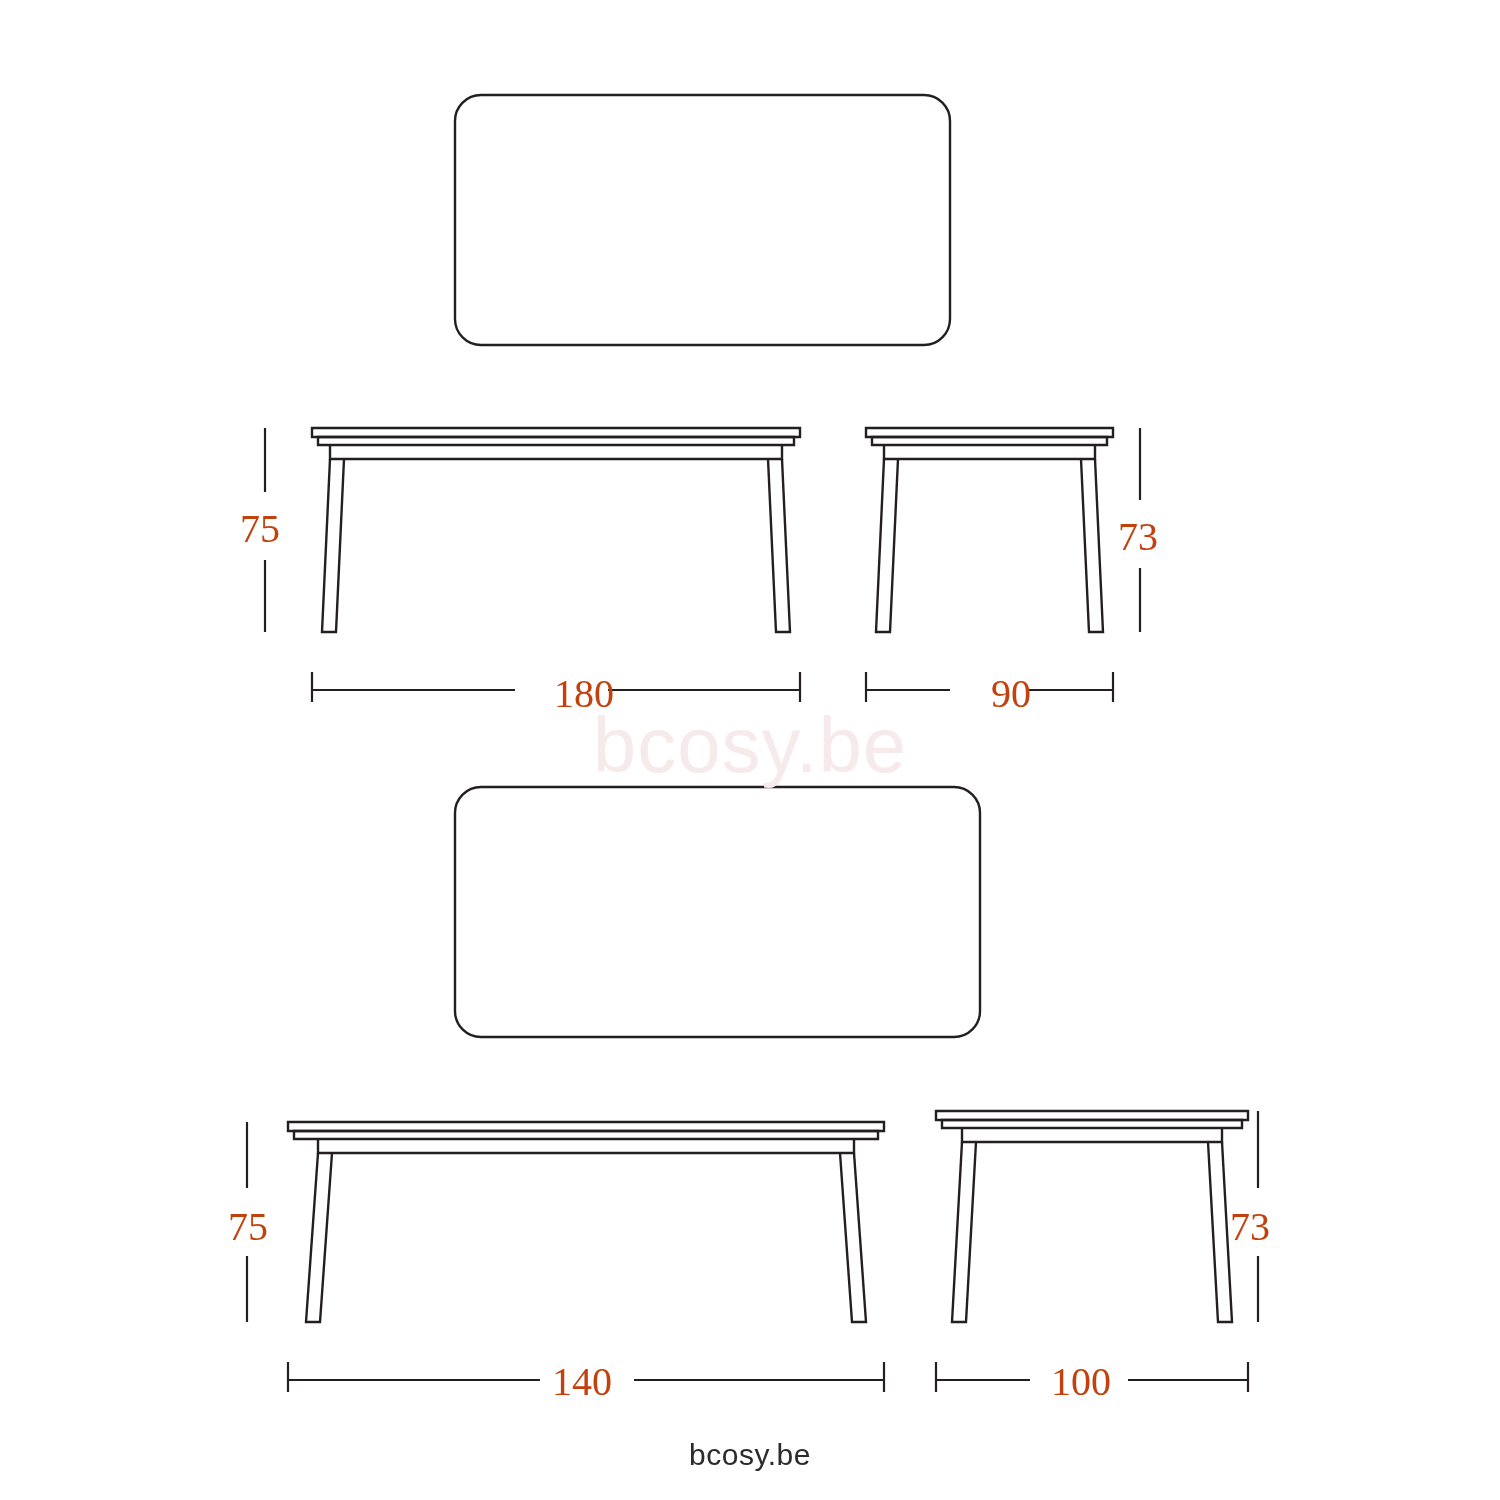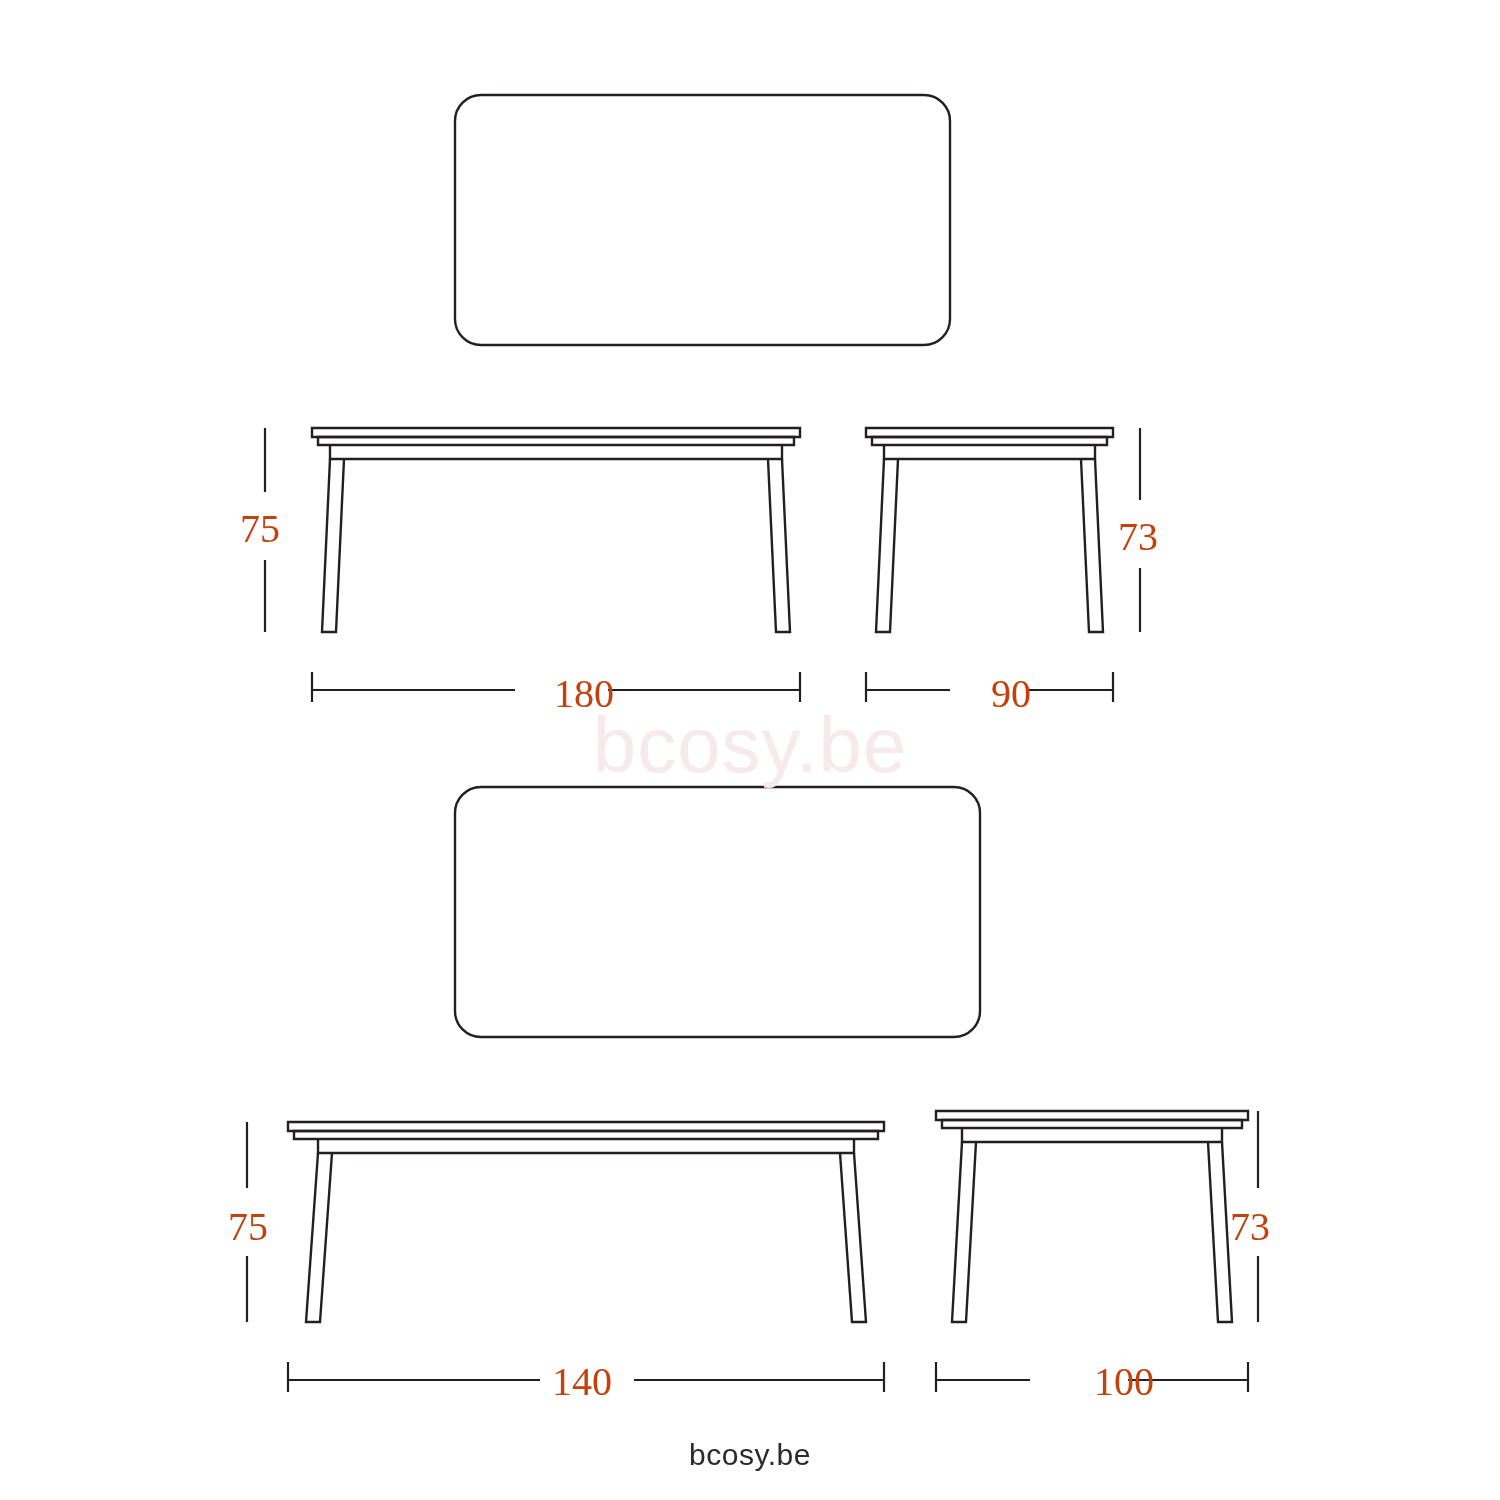--- a/index.html
+++ b/index.html
@@ -159,17 +159,17 @@
 <div class="dim-label" style="left:554px; top:670px;">180</div>
 
 <div class="dim-label" style="left:963px; top:670px;margin-left:28px;">90</div>
 
 <div class="dim-label" style="left:228px; top:1203px;">75</div>
 
 <div class="dim-label" style="left:1230px; top:1203px;">73</div>
 
 <div class="dim-label" style="left:552px; top:1358px;">140</div>
 
-<div class="dim-label" style="left:1094px; top:1358px;">100</div>
+<div class="dim-label" style="left:1051px; top:1358px;">100</div>
 
 <div class="wm-center">bcosy.be</div>
 
 <div class="footer-brand">bcosy.be</div>
 
 </body></html>

